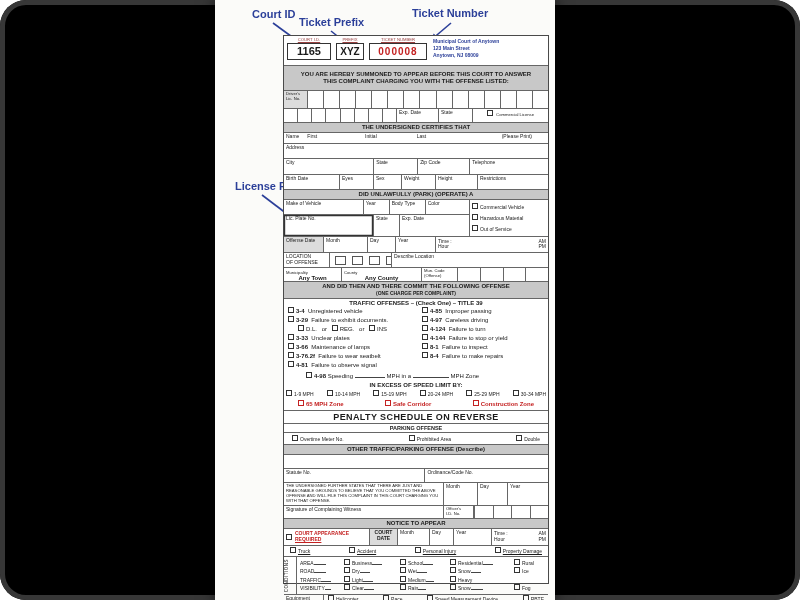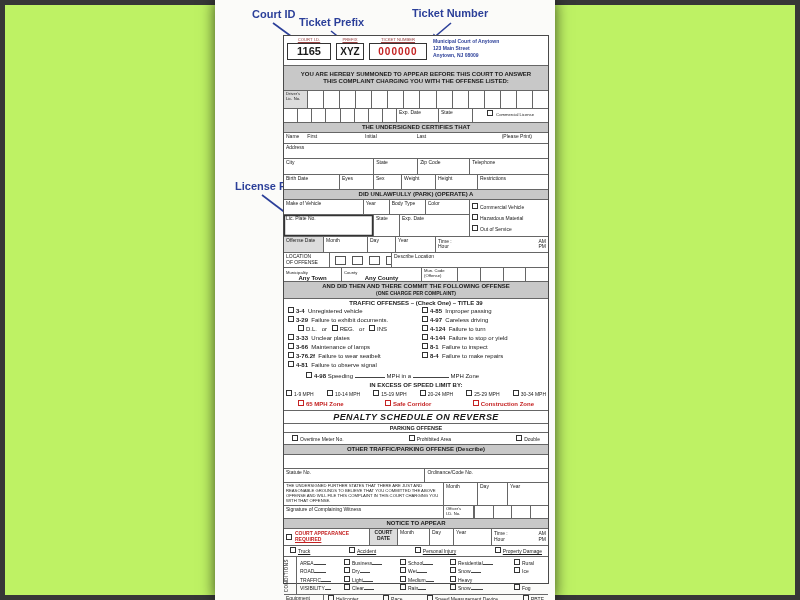--- a/index.html
+++ b/index.html
@@ -1,17 +1,17 @@
 <!DOCTYPE html>
 <html><head>
 <meta charset="utf-8">
 <style>
   html,body{margin:0;padding:0;}
-  .canvas{position:relative;width:800px;height:600px;background:#bef264;overflow:hidden;
-          box-shadow:inset 0 0 0 5px #373737; font-family:"Liberation Sans",sans-serif;}
+  .canvas{position:relative;width:800px;height:600px;background:#000000;overflow:hidden;
+          box-shadow:inset 0 0 0 5px #373737; font-family:"Liberation Sans",sans-serif;border-radius:26px;}
   .page{position:absolute;left:215px;top:0;width:340px;height:600px;background:#fbfbf9;
         box-shadow:0 0 14px rgba(0,0,0,.7);}
   .form{position:absolute;left:68px;top:35px;width:266px;height:549px;border:1.5px solid #4a4a4a;
         background:#fff;color:#1a1a1a;font-size:6px;line-height:1.15;box-sizing:border-box;}
   .row{display:flex;border-bottom:1px solid #666;align-items:stretch;box-sizing:border-box;}
   .c{border-right:1px solid #666;padding:1px 2px;box-sizing:border-box;overflow:hidden;}
   .c:last-child{border-right:none;}
   .hdr{background:#c8c8c8;text-align:center;font-weight:bold;padding:1px 0;border-bottom:1px solid #666;}
   .glab{background:#dcdcdc;}
   .cb{display:inline-block;width:4px;height:4px;border:1px solid #333;margin-right:2px;vertical-align:0;flex:none;}
@@ -22,21 +22,21 @@
   .blank{display:inline-block;width:16px;height:5px;border-bottom:1px solid #444;}
   .red{color:#c42222;}
   .blue{color:#2b3f99;}
   .tiny{font-size:5px;}
   .micro{font-size:4.2px;}
   .vert{writing-mode:vertical-rl;transform:rotate(180deg);font-size:4.5px;letter-spacing:.5px;text-align:center;width:100%;}
   .vbox{display:inline-block;border:1px solid #333;text-align:center;font-weight:bold;background:#fff;}
   .flexsp{display:flex;justify-content:space-between;align-items:center;}
   .ann{position:absolute;color:#2b3f99;font-weight:bold;font-size:11px;font-family:"Liberation Sans",sans-serif;}
   .penalty{font-family:"Liberation Sans",sans-serif;font-weight:bold;font-size:9px;letter-spacing:.4px;
-           text-align:center;padding:1px 0;border-bottom:1px solid #666;font-style:italic;}
+           text-align:center;padding:1px 0;border-bottom:1px solid #666;}
   svg.arrows{position:absolute;left:0;top:0;pointer-events:none;}
 </style>
 </head>
 <body>
 
 <div class="canvas">
   <div class="page">
 
     <div class="ann" style="left:37px;top:8px">Court ID</div>
     <div class="ann" style="left:84px;top:16px">Ticket Prefix</div>
@@ -62,21 +62,21 @@
           <div style="text-align:center">
             <div class="micro" style="color:#9a4040;text-decoration:underline">COURT I.D.</div>
             <div class="vbox" style="width:42px;height:15px;font-size:11px;line-height:15px">1165</div>
           </div>
           <div style="text-align:center">
             <div class="micro" style="color:#9a4040;text-decoration:underline">PREFIX</div>
             <div class="vbox" style="width:26px;height:15px;font-size:10px;line-height:15px">XYZ</div>
           </div>
           <div style="text-align:center">
             <div class="micro" style="color:#9a4040;text-decoration:underline">TICKET NUMBER</div>
-            <div class="vbox red" style="width:56px;height:15px;font-size:10px;line-height:15px;letter-spacing:1px">000000</div>
+            <div class="vbox red" style="width:56px;height:15px;font-size:10px;line-height:15px;letter-spacing:1px">000008</div>
           </div>
         </div>
         <div class="blue tiny" style="font-weight:bold;margin-left:6px;line-height:1.4">
           <div>Municipal Court of Anytown</div>
           <div>123 Main Street</div>
           <div>Anytown, NJ  08009</div>
         </div>
       </div>
 
       <div class="hdr" style="height:22px;display:flex;flex-direction:column;justify-content:center">

